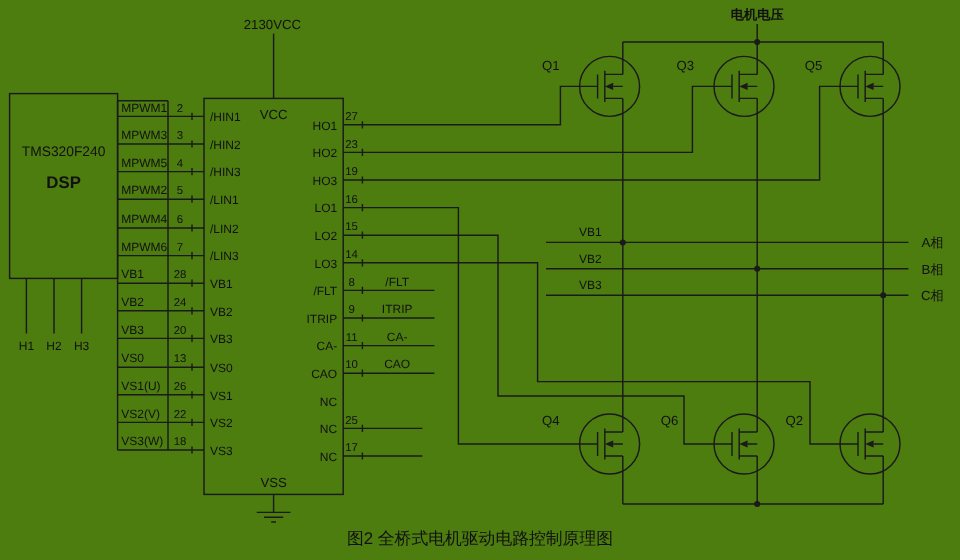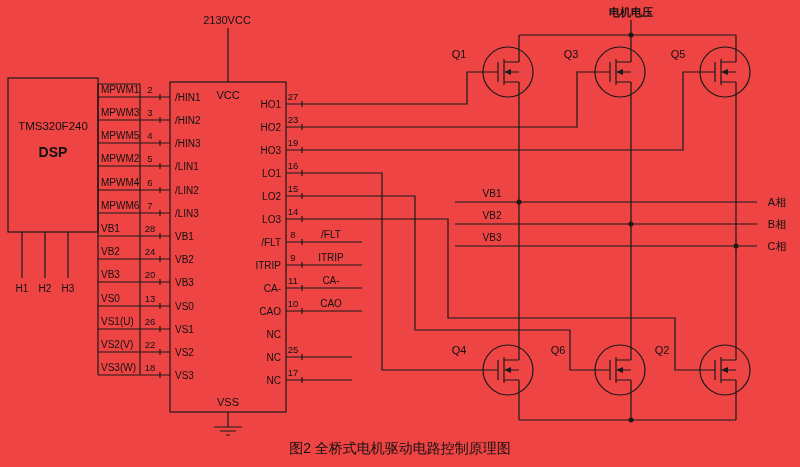--- a/index.html
+++ b/index.html
@@ -1,16 +1,16 @@
 <!DOCTYPE html>
 <html><head>
 <meta charset="utf-8">
 <style>
   html,body{margin:0;padding:0;background:#fff;}
-  .page{width:800px;height:467px;background:#ef4444;position:relative;}
+  .page{width:800px;height:467px;background:#4d7c0f;position:relative;}
   svg{display:block;}
   text{font-family:"Liberation Sans","DejaVu Sans",sans-serif;fill:#111;}
   .t9{font-size:9.5px;}
   .t10{font-size:10px;}
   .t11{font-size:11px;}
   .t12{font-size:11.5px;}
   .t14{font-size:14px;}
   .b{font-weight:bold;}
   .wires{stroke:#1a1a1a;stroke-width:1.2;fill:none;}
   .dot{fill:#1a1a1a;stroke:none;}

